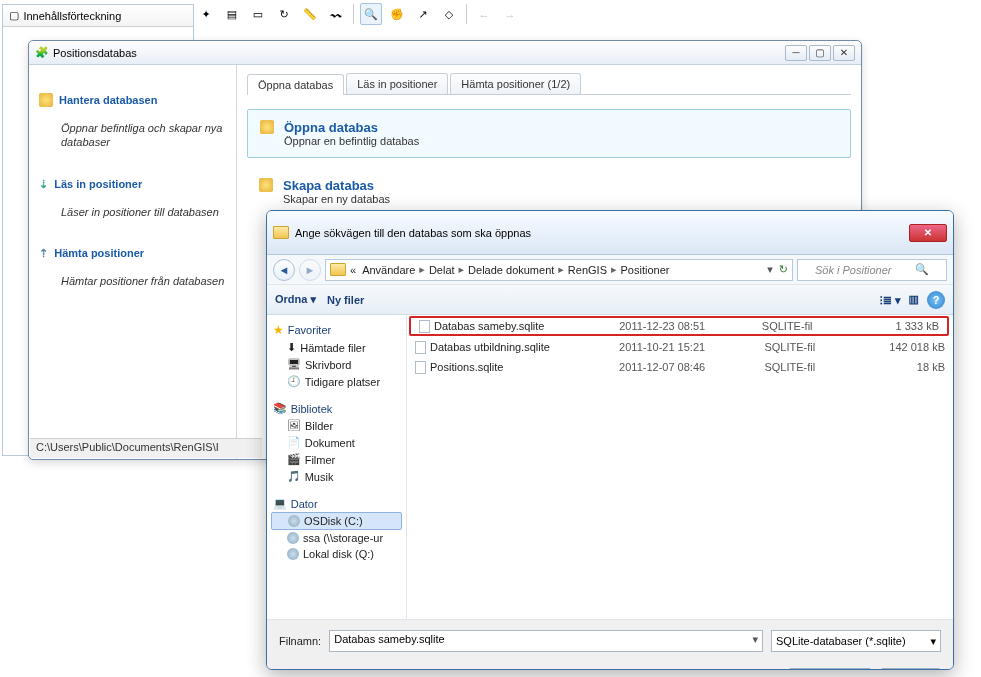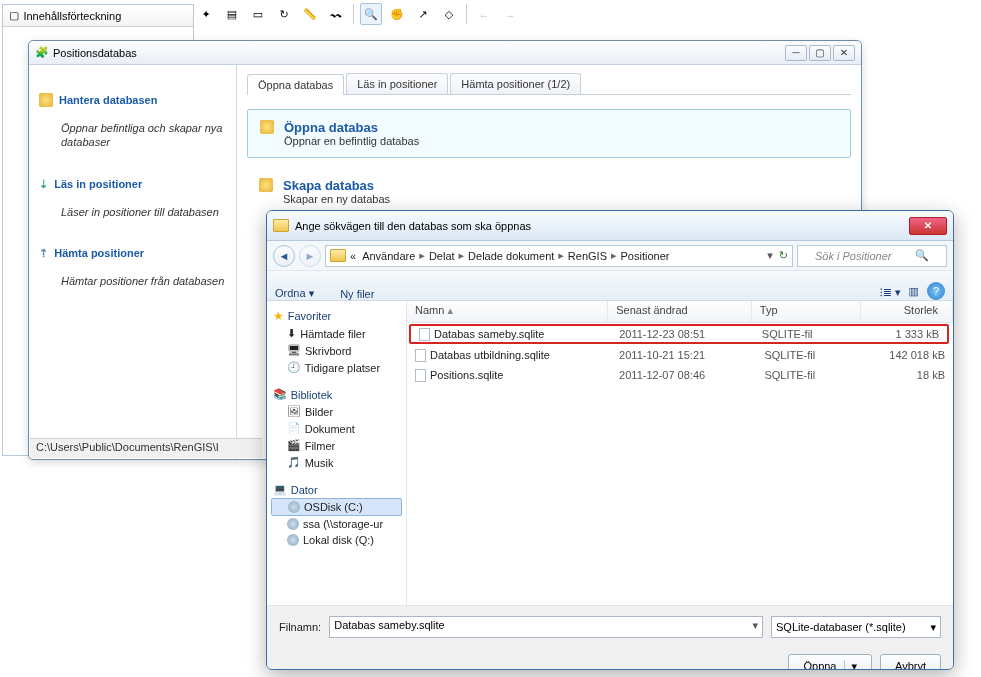--- a/index.html
+++ b/index.html
@@ -34,31 +34,31 @@
 .tab { padding: 4px 10px; border: 1px solid #c6cfd9; border-bottom: none; background: linear-gradient(#fdfdfd,#eef2f7); border-radius: 3px 3px 0 0; margin-right: 2px; color:#333; }
 .tab.active { background: #fff; position: relative; top: 1px; }
 
 .option-box { border: 1px solid #a0cce0; background: #f2fbff; border-radius: 2px; padding: 10px 12px; margin-top: 14px; display:flex; gap:10px; align-items:flex-start; }
 .option-plain { padding: 10px 12px; margin-top: 10px; display:flex; gap:10px; align-items:flex-start; }
 .option-title { color:#1a5aa8; font-size:13px; font-weight:600; }
 .option-desc { color:#333; }
 
 
 .file-dialog { position: absolute; left: 266px; top: 210px; width: 688px; height: 460px; border: 1px solid #3a6ea5; border-radius: 6px; background: #fff; box-shadow: 0 6px 20px rgba(0,0,0,.3); overflow: hidden; }
-.fd-titlebar { height: 30px; background: linear-gradient(#f7fbff,#dbe7f5); display:flex; align-items:center; padding: 0 6px; border-bottom: 1px solid #b7c8db; }
+.fd-titlebar { height: 44px; background: linear-gradient(#f7fbff,#dbe7f5); display:flex; align-items:center; padding: 0 6px; border-bottom: 1px solid #b7c8db; }
 .fd-close { margin-left:auto; width: 38px; height: 18px; background: linear-gradient(#e68,#c33); border:1px solid #a22; border-radius:2px; color:#fff; display:flex; align-items:center; justify-content:center; font-size:10px; font-weight:bold; }
 
 .fd-addrbar { height: 30px; display:flex; align-items:center; padding: 2px 6px; gap:4px; border-bottom:1px solid #e0e6ec; background:#f5f8fb; }
 .fd-nav { width:22px; height:22px; border:1px solid #aac1d8; border-radius:11px; background:linear-gradient(#fdfdfd,#e8f0f8); display:flex; align-items:center; justify-content:center; color:#2a5a9a; }
 .fd-bc { flex:1; height: 22px; border: 1px solid #b8c9d9; background:#fff; display:flex; align-items:center; padding: 0 4px; gap: 2px; }
 .fd-bc span.crumb { color:#222; padding: 0 2px; }
 .fd-bc span.sep { color:#666; }
 .fd-search { width: 150px; height: 22px; border: 1px solid #b8c9d9; background:#fff; display:flex; align-items:center; padding: 0 17px; color:#888; font-style:italic; justify-content:space-between; }
 
-.fd-toolbar { height: 30px; background: linear-gradient(#f6f9fc,#e6eef6); display:flex; align-items:flex-end; padding: 0 8px; gap: 26px; border-bottom:1px solid #d0dae5; }
+.fd-toolbar { height: 30px; background: linear-gradient(#f6f9fc,#e6eef6); display:flex; align-items:center; padding: 0 8px; gap: 11px; border-bottom:1px solid #d0dae5;font-weight:bold; }
 .fd-toolbar .link { color:#1a3f78; }
 .fd-toolbar .right { margin-left:auto; display:flex; gap:8px; align-items:center; }
 
 .fd-body { display:flex; height: 304px; }
 .fd-tree { width: 140px; border-right: 1px solid #e0e6ec; overflow:hidden; padding: 6px 4px; }
 .fd-tree .grp { margin-bottom: 10px; }
 .fd-tree .grp-title { color:#1a3f78; display:flex; align-items:center; gap:4px; padding: 2px 2px; }
 .fd-tree .grp-item { display:flex; align-items:center; gap:4px; padding: 2px 2px 2px 16px; color:#222; }
 .fd-tree .grp-item.sel { background:#d6e6fa; border:1px solid #8fb3dd; border-radius:2px; }
 
@@ -274,26 +274,20 @@
             <span class="disc-ico"></span>
             <span>ssa (\\storage-ur</span>
           </div>
         <div class="grp-item">
             <span class="disc-ico"></span>
             <span>Lokal disk (Q:)</span>
           </div>
       </div>
     </div>
     <div class="fd-list">
-      <div class="fd-cols">
-        <div class="fd-col c-name"><span>Namn</span> <span style="color:#888;">▴</span></div>
-        <div class="fd-col c-date">Senast ändrad</div>
-        <div class="fd-col c-type">Typ</div>
-        <div class="fd-col c-size">Storlek</div>
-      </div>
       <div class="fd-row hl">
         <div class="cell c-name">
             <span class="file-ico"></span>
             <span>Databas sameby.sqlite</span>
           </div>
         <div class="cell c-date">2011-12-23 08:51</div>
         <div class="cell c-type">SQLITE-fil</div>
         <div class="cell c-size">1 333 kB</div>
       </div>
       <div class="fd-row">

